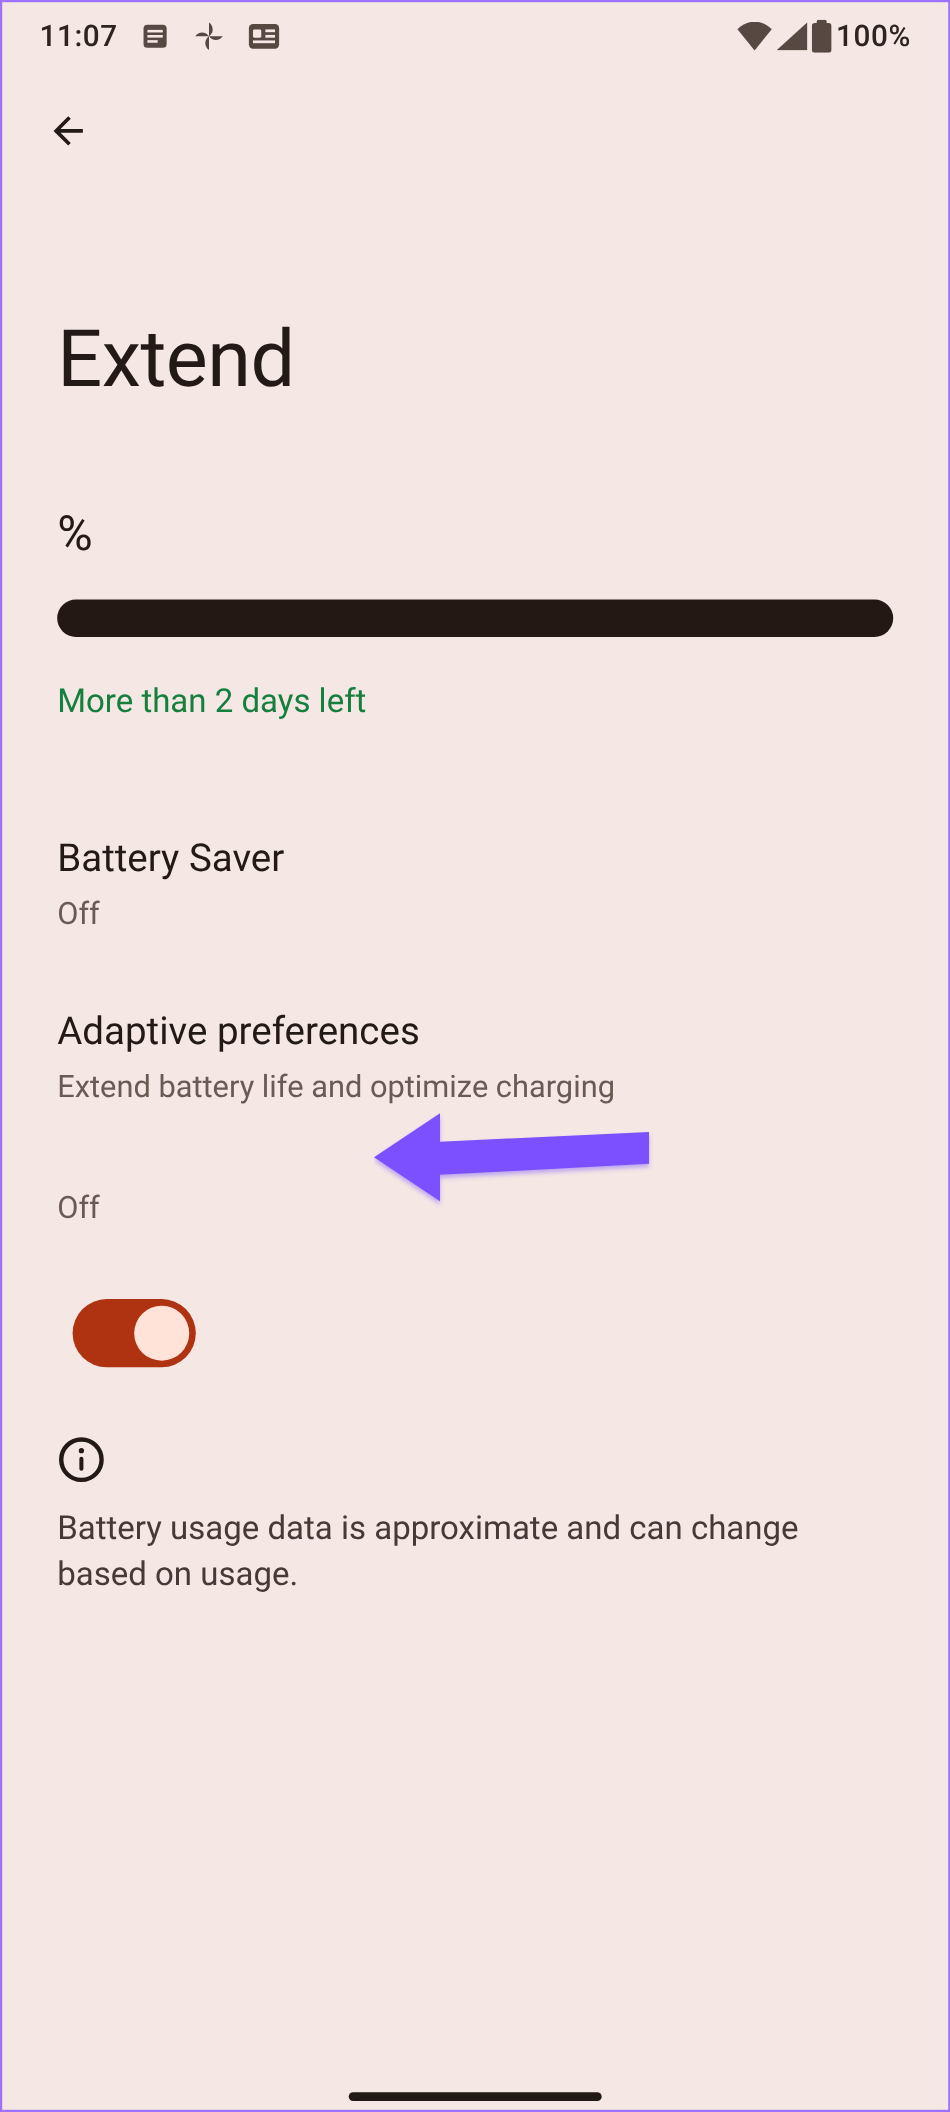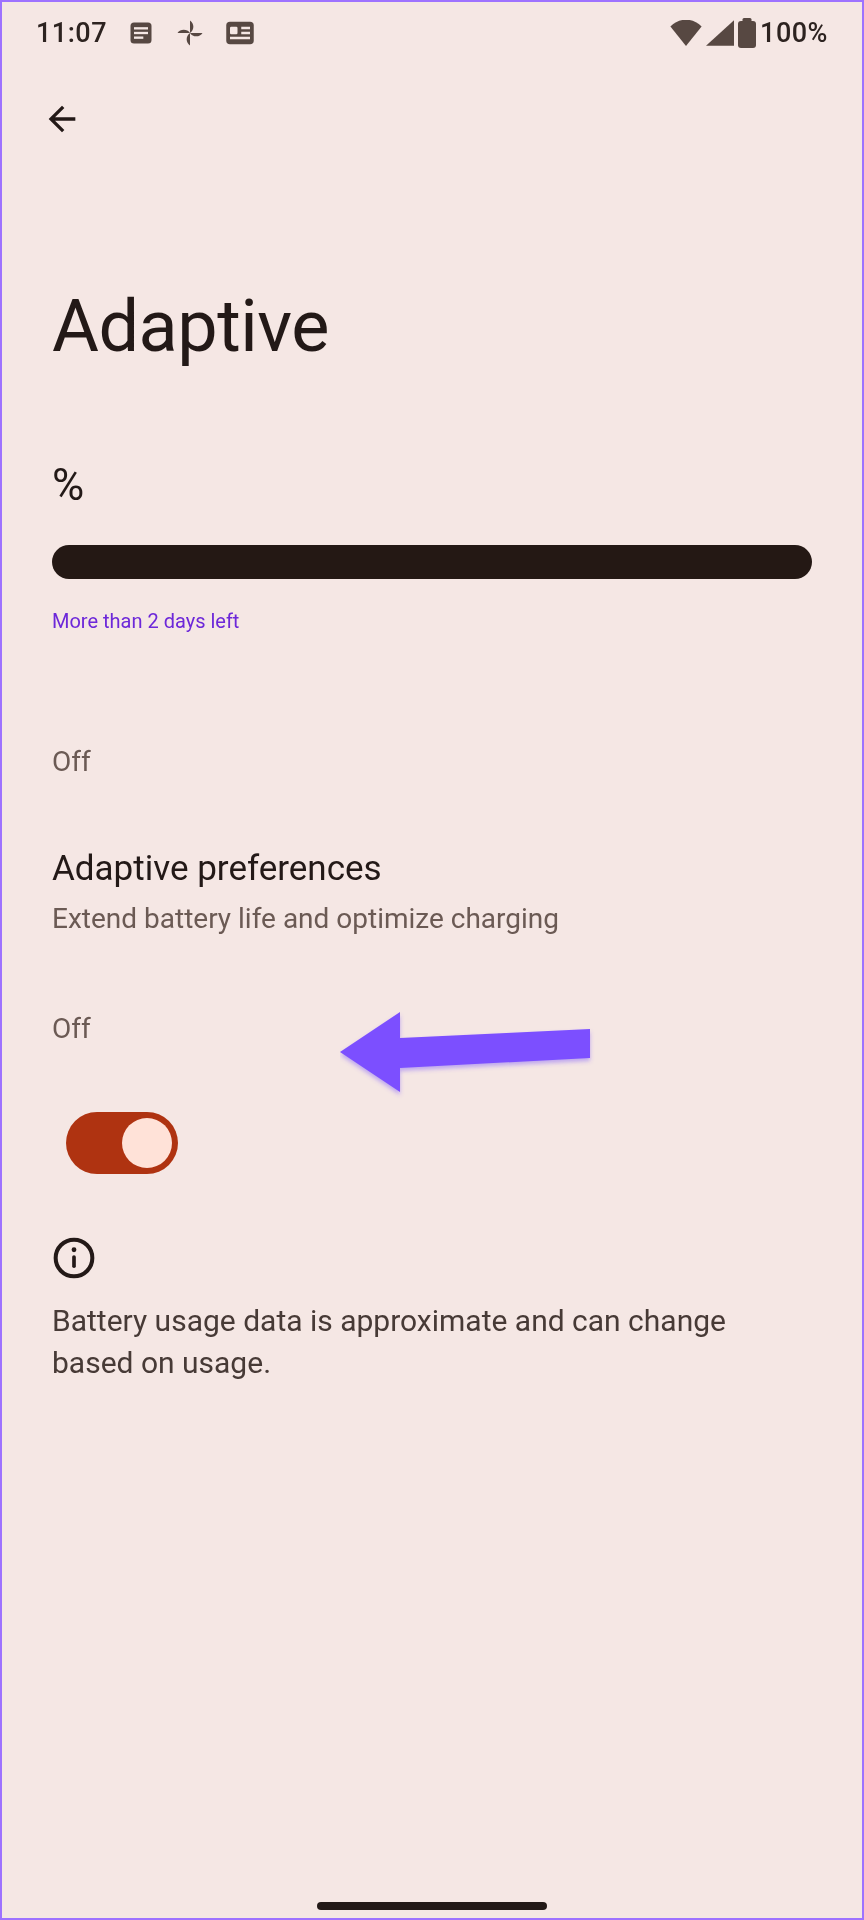--- a/index.html
+++ b/index.html
@@ -41,21 +41,21 @@
   }
 
   
   .battery-block { padding: 90px 50px 0 50px; }
   .level-row { display:flex; align-items:baseline; gap: 14px; }
   .level-num { font-size: 120px; font-weight: 400; letter-spacing:-2px; }
   .level-pct { font-size: 44px; font-weight:400; }
   .progress {
     height: 34px; background:#241814; border-radius: 20px; margin-top: 34px; width:100%;
   }
-  .estimate { font-size: 20px; color:#6d28d9; margin-top: 30px; }
+  .estimate { font-size: 30px; color:#15803d; margin-top: 41px; }
 
   
   .pref-list { margin-top: 70px; }
   .pref {
     display:flex; align-items:center; padding: 32px 50px;
     position: relative;
   }
   .pref-text { flex:1; min-width:0; }
   .pref-title { font-size: 35px; color:#231917; line-height:1.35; }
   .pref-sub   { font-size: 28px; color:#6b5a54; margin-top: 8px; line-height:1.35; }
@@ -122,35 +122,36 @@
 </div>
 
 <div class="nav-bar">
   <button class="back-btn">
     <svg viewBox="0 0 24 24">
       <path d="M20 11H7.83l5.59-5.59L12 4l-8 8 8 8 1.41-1.41L7.83 13H20z" fill="#231917"></path>
     </svg>
   </button>
 </div>
 
-<h1 class="title">Adaptive</h1>
+<h1 class="title">Extend</h1>
 
 <div class="battery-block">
   <div class="level-row">
     <span class="level-pct">%</span>
   </div>
   <div class="progress"></div>
   <div class="estimate">More than 2 days left</div>
 </div>
 
 <div class="pref-list">
 
 
   <div class="pref">
     <div class="pref-text">
+      <div class="pref-title">Battery Saver</div>
       <div class="pref-sub">Off</div>
     </div>
   </div>
 
   <div class="pref">
     <div class="pref-text">
       <div class="pref-title">Adaptive preferences</div>
       <div class="pref-sub">Extend battery life and optimize charging</div>
     </div>
   </div>

